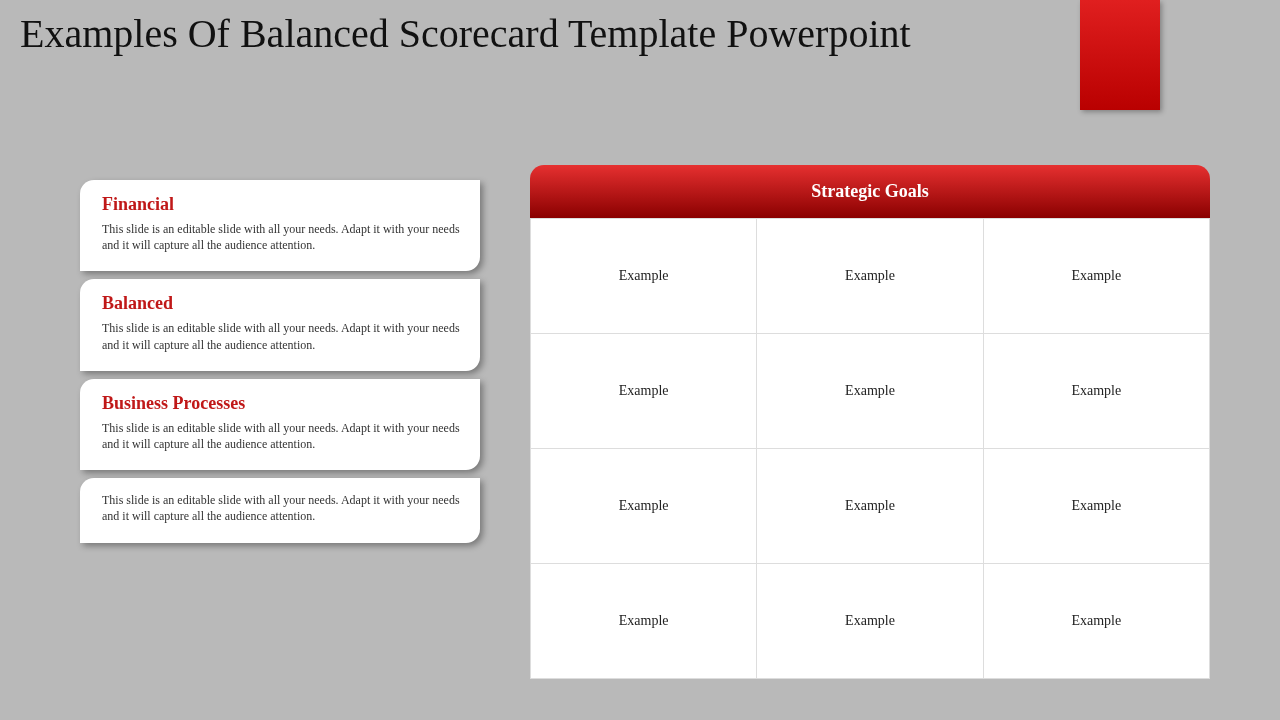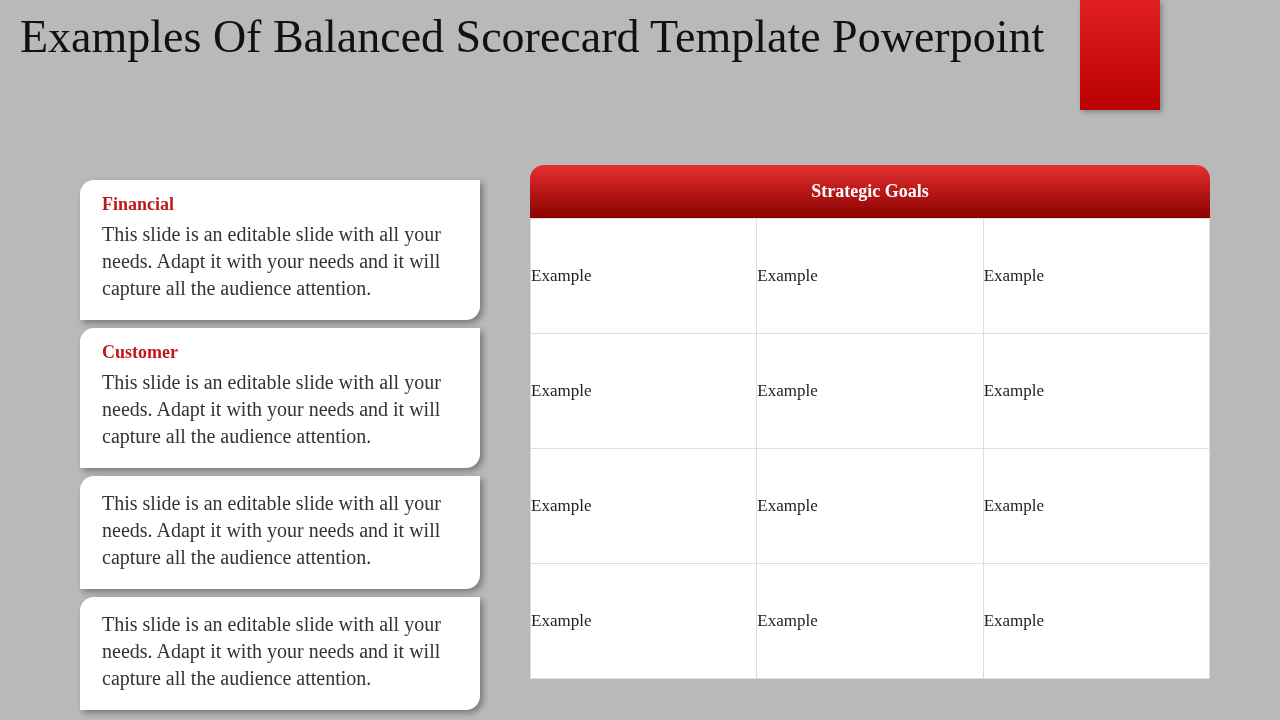--- a/index.html
+++ b/index.html
@@ -8,21 +8,21 @@
     height: 720px;
     background: #b9b9b9;
     font-family: Georgia, "Times New Roman", serif;
     position: relative;
     overflow: hidden;
   }
   .title {
     position: absolute;
     top: 10px;
     left: 20px;
-    font-size: 46px;
+    font-size: 40px;
     color: #111;
     font-weight: 400;
   }
   .ribbon {
     position: absolute;
     top: 0;
     right: 120px;
     width: 80px;
     height: 110px;
     background: linear-gradient(#e01f1f, #b90000);
@@ -43,21 +43,21 @@
     position: relative;
   }
   .card-title {
     color: #c01818;
     font-weight: bold;
     font-size: 18px;
     margin-bottom: 6px;
   }
   .card-body {
     color: #333;
-    font-size: 20px;
+    font-size: 12px;
     line-height: 1.35;
   }
   .table-wrap {
     position: absolute;
     top: 165px;
     left: 530px;
     width: 680px;
   }
   .tab-headers {
     display: flex;
@@ -74,42 +74,44 @@
     padding: 16px 4px;
     border-radius: 14px 14px 0 0;
   }
   table.data {
     width: 100%;
     border-collapse: collapse;
     background: #fff;
   }
   table.data td {
     border: 1px solid #ddd;
-    font-size: 17px;
+    text-align: center;
+    font-size: 14px;
     color: #222;
     height: 115px;
     width: 33.33%;
   }
 </style>
 </head>
 <body>
 
 <div class="title">Examples Of Balanced Scorecard Template Powerpoint</div>
 <div class="ribbon"></div>
 
 <div class="cards">
   <div class="card">
     <div class="card-title">Financial</div>
     <div class="card-body">This slide is an editable slide with all your needs. Adapt it with your needs and it will capture all the audience attention.</div>
   </div>
   <div class="card">
-    <div class="card-title">Customer</div>
+    <div class="card-title">Balanced</div>
     <div class="card-body">This slide is an editable slide with all your needs. Adapt it with your needs and it will capture all the audience attention.</div>
   </div>
   <div class="card">
+    <div class="card-title">Business Processes</div>
     <div class="card-body">This slide is an editable slide with all your needs. Adapt it with your needs and it will capture all the audience attention.</div>
   </div>
   <div class="card">
     <div class="card-body">This slide is an editable slide with all your needs. Adapt it with your needs and it will capture all the audience attention.</div>
   </div>
 </div>
 
 <div class="table-wrap">
   <div class="tab-headers">
     <div class="tab-header">Strategic Goals</div>

